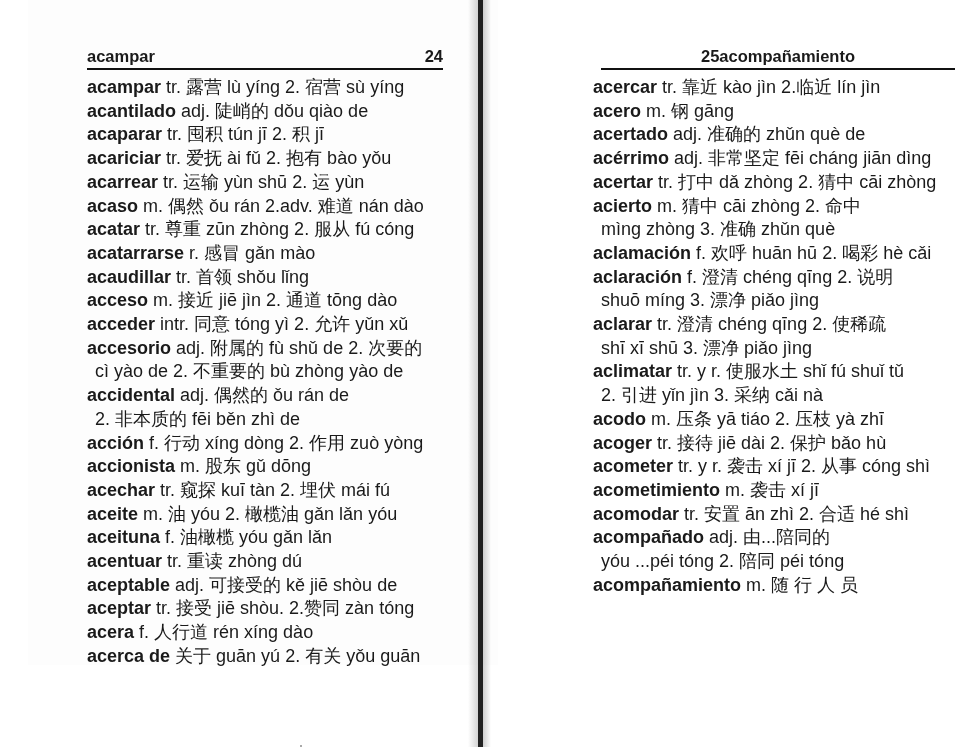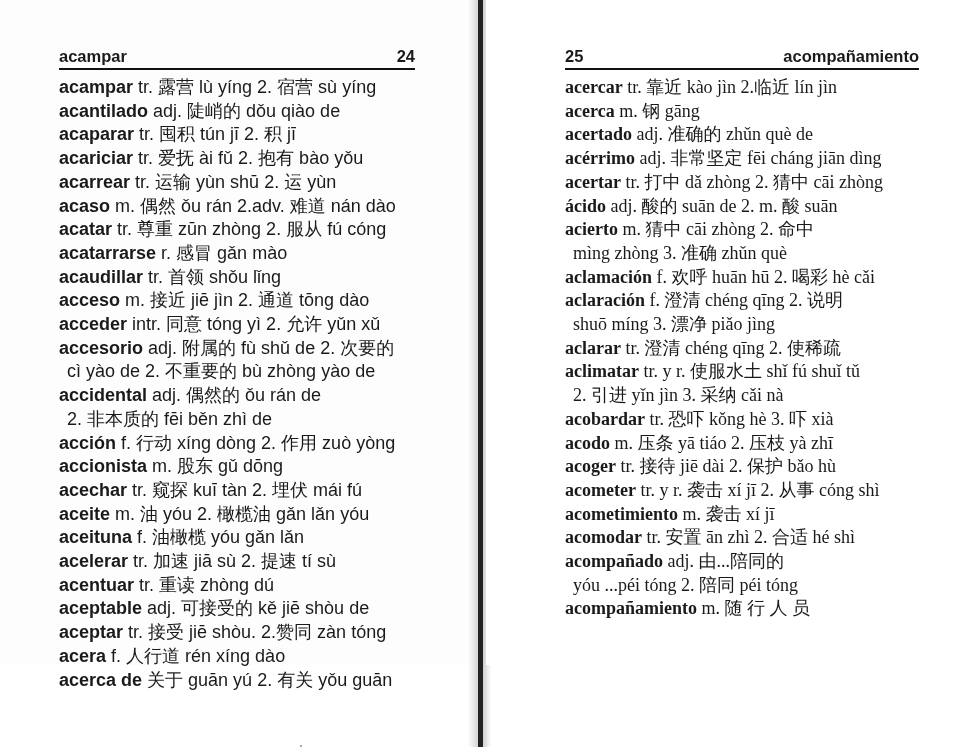--- a/index.html
+++ b/index.html
@@ -1,33 +1,33 @@
 <!DOCTYPE html>
 <html><head>
 <meta charset="utf-8">
 <style>
   html, body { margin:0; padding:0; }
   body { width:960px; height:747px; background:#ffffff; position:relative; overflow:hidden;
          font-family:"Liberation Sans", "DejaVu Sans", sans-serif; color:#1a1a1a; }
-  .page { position:absolute; top:0; height:665px; }
+  .page { position:absolute; top:0; height:665px;margin-left:28px; }
   .page.left { left:0; width:470px; background:#fdfdfd; }
   .page.right { left:486px; width:474px; background:#ffffff; }
   .spine { position:absolute; left:478px; top:0; width:5px; height:747px; background:#222; }
   .spine-shadow { position:absolute; left:468px; top:0; width:12px; height:747px;
         background:linear-gradient(to right, rgba(255,255,255,0), rgba(160,160,160,0.55)); }
   .spine-shadow2 { position:absolute; left:483px; top:0; width:8px; height:747px;
         background:linear-gradient(to right, rgba(150,150,150,0.45), rgba(255,255,255,0)); }
   .header { position:absolute; top:44px; height:22px; border-bottom:2px solid #111;
         display:flex; justify-content:space-between; align-items:flex-end;
         font-weight:bold; font-size:16.5px; padding-bottom:2px; }
   .left .header { left:59px; width:356px; }
-  .right .header { left:79px; width:354px; }
+  .right .header { left:87px; width:354px;justify-content:center; }
   .entries { position:absolute; top:76px; font-size:18px; line-height:23.7px; }
   .left .entries { left:59px; width:365px; }
-  .right .entries { left:79px; width:360px;font-family:Liberation Serif, serif; }
+  .right .entries { left:79px; width:360px; }
   .line { white-space:nowrap; }
   .line.cont { padding-left:8px; }
   .hw { font-weight:bold; }
   .speck { position:absolute; left:300px; top:745px; width:2px; height:2px; background:#aaa; }
 </style>
 </head>
 <body>
 
 <div class="page left">
   <div class="header">
@@ -48,54 +48,52 @@
       <div class="line"><span class="hw">acceder</span><span> intr. 同意 tóng yì 2. 允许 yǔn xǔ</span></div>
       <div class="line"><span class="hw">accesorio</span><span> adj. 附属的 fù shǔ de 2. 次要的</span></div>
       <div class="line cont"><span>cì yào de 2. 不重要的 bù zhòng yào de</span></div>
       <div class="line"><span class="hw">accidental</span><span> adj. 偶然的 ǒu rán de</span></div>
       <div class="line cont"><span>2. 非本质的 fēi běn zhì de</span></div>
       <div class="line"><span class="hw">acción</span><span> f. 行动 xíng dòng 2. 作用 zuò yòng</span></div>
       <div class="line"><span class="hw">accionista</span><span> m. 股东 gǔ dōng</span></div>
       <div class="line"><span class="hw">acechar</span><span> tr. 窥探 kuī tàn 2. 埋伏 mái fú</span></div>
       <div class="line"><span class="hw">aceite</span><span> m. 油 yóu 2. 橄榄油 gǎn lǎn yóu</span></div>
       <div class="line"><span class="hw">aceituna</span><span> f. 油橄榄 yóu gǎn lǎn</span></div>
-      <div class="line"><span class="hw">acelerar</span><span> tr. 加速 jiā sù 2. 提速 tí sù</span></div>
       <div class="line"><span class="hw">acentuar</span><span> tr. 重读 zhòng dú</span></div>
       <div class="line"><span class="hw">aceptable</span><span> adj. 可接受的 kě jiē shòu de</span></div>
       <div class="line"><span class="hw">aceptar</span><span> tr. 接受 jiē shòu. 2.赞同 zàn tóng</span></div>
       <div class="line"><span class="hw">acera</span><span> f. 人行道 rén xíng dào</span></div>
       <div class="line"><span class="hw">acerca de</span><span> 关于 guān yú 2. 有关 yǒu guān</span></div>
     </div>
 </div>
 
 <div class="spine-shadow"></div>
 <div class="spine"></div>
 <div class="spine-shadow2"></div>
 
 <div class="page right">
   <div class="header">
     <span>25</span>
     <span>acompañamiento</span>
   </div>
   <div class="entries">
       <div class="line"><span class="hw">acercar</span><span> tr. 靠近 kào jìn 2.临近 lín jìn</span></div>
-      <div class="line"><span class="hw">acerca</span><span> m. 钢 gāng</span></div>
+      <div class="line"><span class="hw">acero</span><span> m. 钢 gāng</span></div>
       <div class="line"><span class="hw">acertado</span><span> adj. 准确的 zhǔn què de</span></div>
       <div class="line"><span class="hw">acérrimo</span><span> adj. 非常坚定 fēi cháng jiān dìng</span></div>
       <div class="line"><span class="hw">acertar</span><span> tr. 打中 dǎ zhòng 2. 猜中 cāi zhòng</span></div>
-      <div class="line"><span class="hw">ácido</span><span> adj. 酸的 suān de 2. m. 酸 suān</span></div>
       <div class="line"><span class="hw">acierto</span><span> m. 猜中 cāi zhòng 2. 命中</span></div>
       <div class="line cont"><span>mìng zhòng 3. 准确  zhǔn què</span></div>
       <div class="line"><span class="hw">aclamación</span><span> f. 欢呼 huān hū 2. 喝彩 hè cǎi</span></div>
       <div class="line"><span class="hw">aclaración</span><span> f. 澄清 chéng qīng 2. 说明</span></div>
       <div class="line cont"><span>shuō míng 3. 漂净 piǎo jìng</span></div>
       <div class="line"><span class="hw">aclarar</span><span> tr. 澄清 chéng qīng 2. 使稀疏</span></div>
+      <div class="line cont"><span>shī xī shū 3. 漂净 piǎo jìng</span></div>
       <div class="line"><span class="hw">aclimatar</span><span> tr. y r. 使服水土 shǐ fú shuǐ tǔ</span></div>
       <div class="line cont"><span>2. 引进 yǐn jìn  3. 采纳 cǎi nà</span></div>
-      <div class="line"><span class="hw">acobardar</span><span> tr. 恐吓 kǒng hè 3. 吓 xià</span></div>
       <div class="line"><span class="hw">acodo</span><span> m. 压条 yā tiáo 2. 压枝 yà zhī</span></div>
       <div class="line"><span class="hw">acoger</span><span> tr. 接待 jiē dài 2. 保护 bǎo hù</span></div>
       <div class="line"><span class="hw">acometer</span><span> tr. y r. 袭击 xí jī 2. 从事 cóng shì</span></div>
       <div class="line"><span class="hw">acometimiento</span><span> m.  袭击  xí jī</span></div>
       <div class="line"><span class="hw">acomodar</span><span> tr. 安置 ān zhì 2. 合适 hé shì</span></div>
       <div class="line"><span class="hw">acompañado</span><span> adj. 由...陪同的</span></div>
       <div class="line cont"><span>yóu ...péi tóng 2. 陪同 péi tóng</span></div>
       <div class="line"><span class="hw">acompañamiento</span><span>   m.   随 行 人 员</span></div>
     </div>
 </div>

